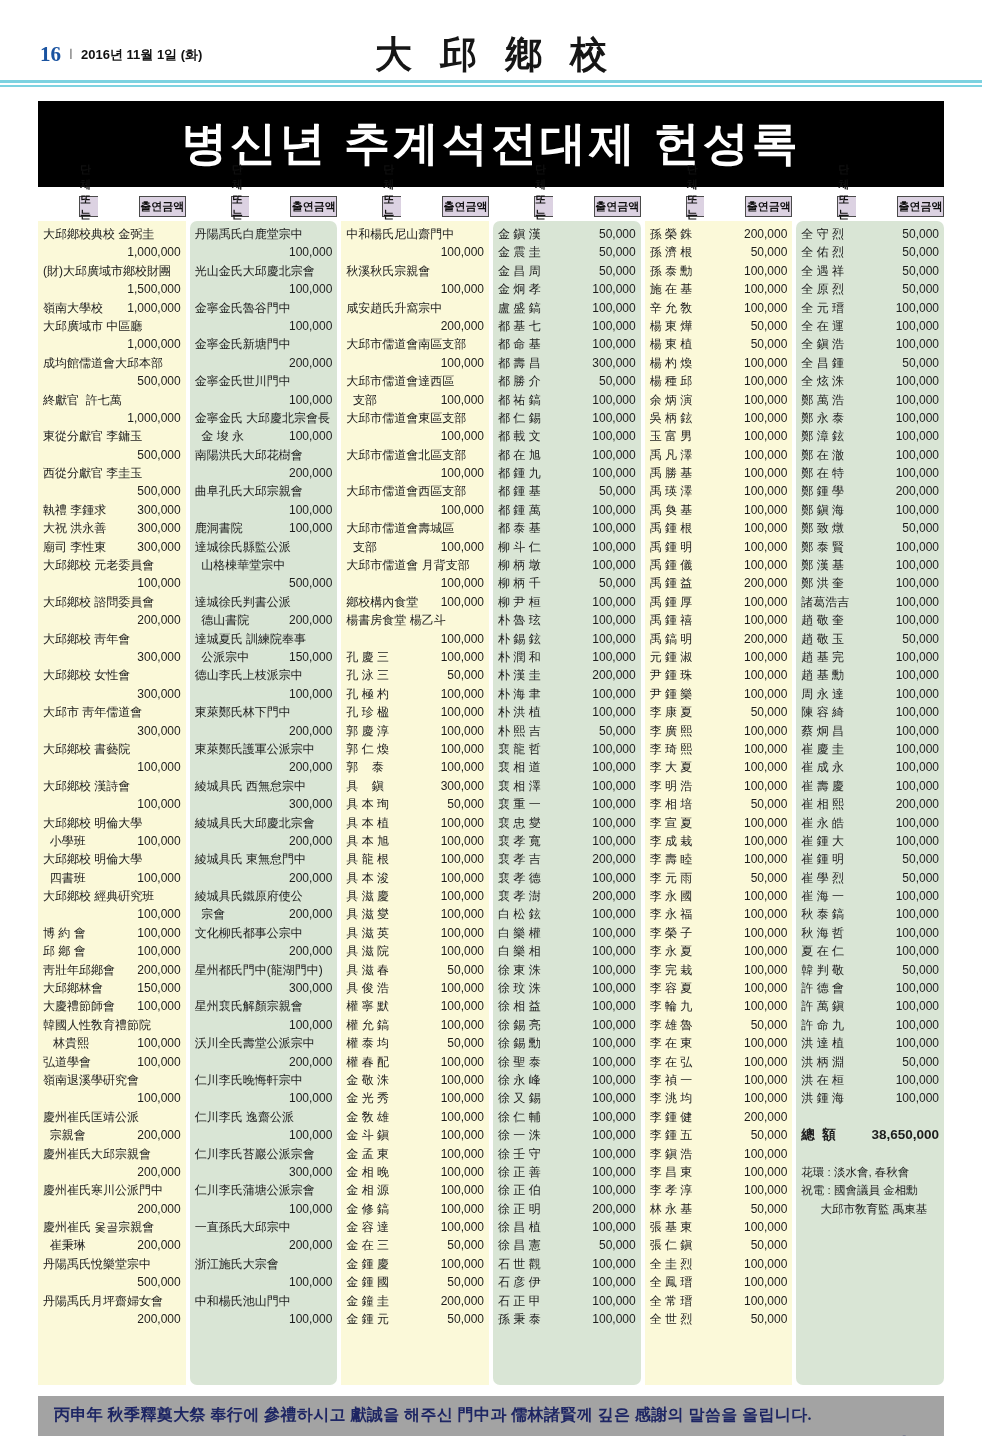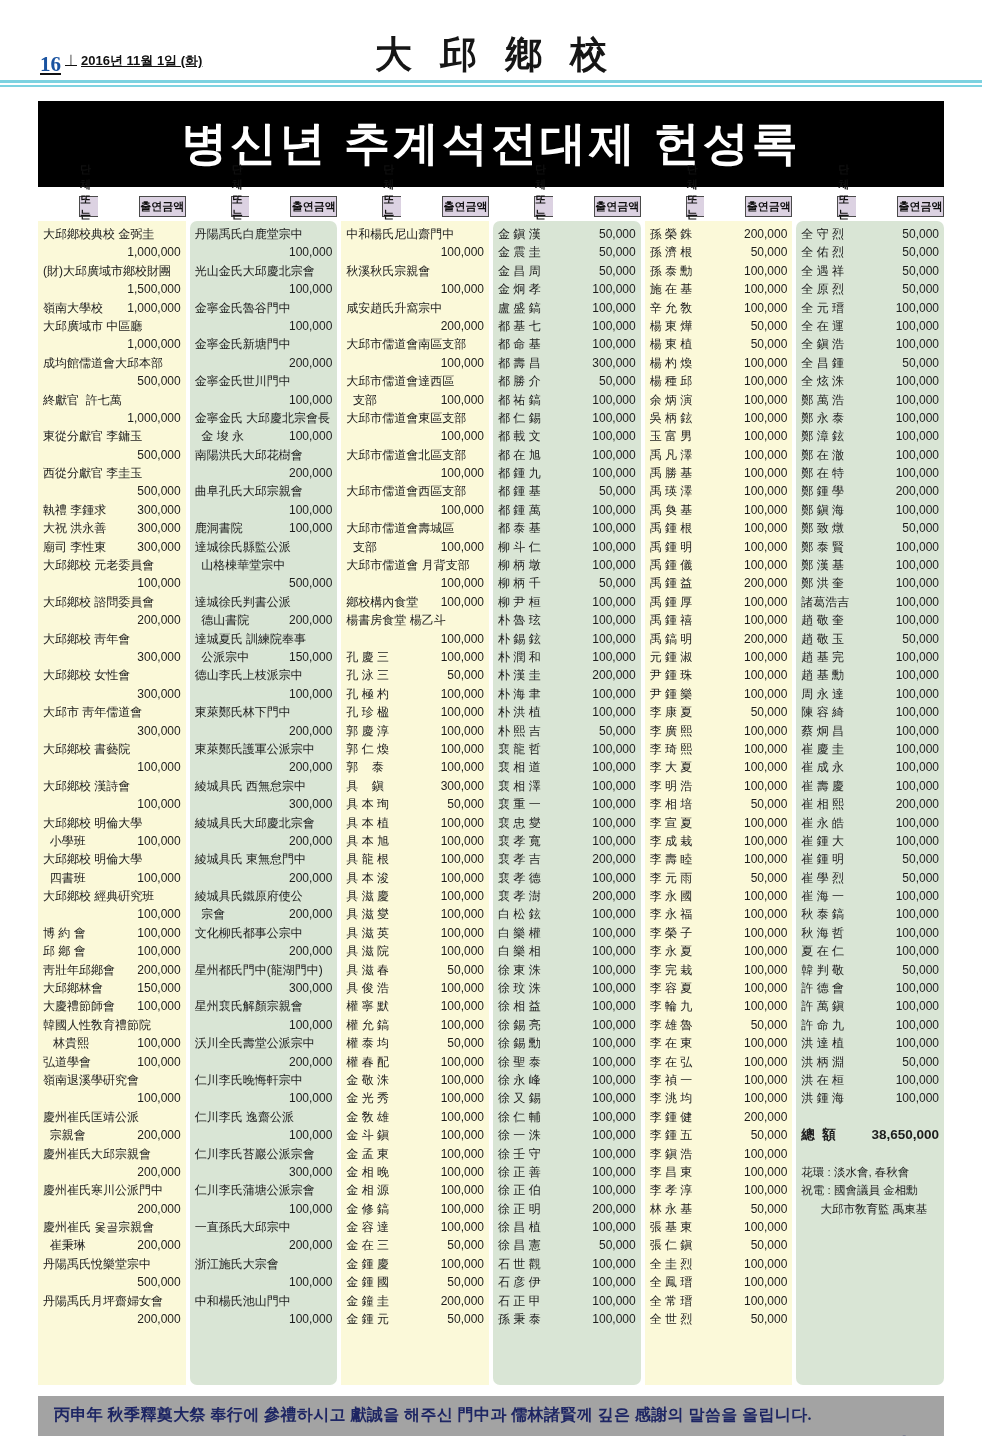--- a/index.html
+++ b/index.html
@@ -1,19 +1,19 @@
 <!DOCTYPE html>
 <html><head>
 <meta charset="utf-8">
 <style>
   html,body{margin:0;padding:0;background:#ffffff;}
   body{width:982px;height:1436px;font-family:"Liberation Sans","DejaVu Sans",sans-serif;color:#111;}
   .page{position:relative;width:982px;height:1436px;overflow:hidden;background:#fff;}
   .topbar{position:relative;height:80px;}
-  .pageinfo{position:absolute;left:40px;top:52px;display:flex;align-items:flex-start;gap:4px;text-decoration:underline;}
+  .pageinfo{position:absolute;left:40px;top:42px;display:flex;align-items:center;gap:4px;}
   .pgnum{color:#1a53a0;font-weight:bold;font-size:21px;font-family:"Liberation Serif","DejaVu Serif",serif;}
   .pgsep{font-size:12px;color:#333;}
   .pgdate{font-weight:bold;font-size:13px;color:#111;}
   .masthead{position:absolute;left:0;right:0;top:30px;text-align:center;
     font-family:"Liberation Serif","DejaVu Serif",serif;font-weight:bold;font-size:37px;
     letter-spacing:28px;text-indent:28px;color:#161616;}
   .rule{height:2px;background:#fff;border-top:3px solid #7dd2e0;border-bottom:2px solid #7dd2e0;}
   .banner{margin:14px 38px 9px;height:86px;background:#000000;display:flex;align-items:center;justify-content:center;
     color:#ffffff;font-size:46px;font-weight:bold;letter-spacing:3px;}
   .thead{display:flex;gap:4px;margin:0 38px;height:21px;}

